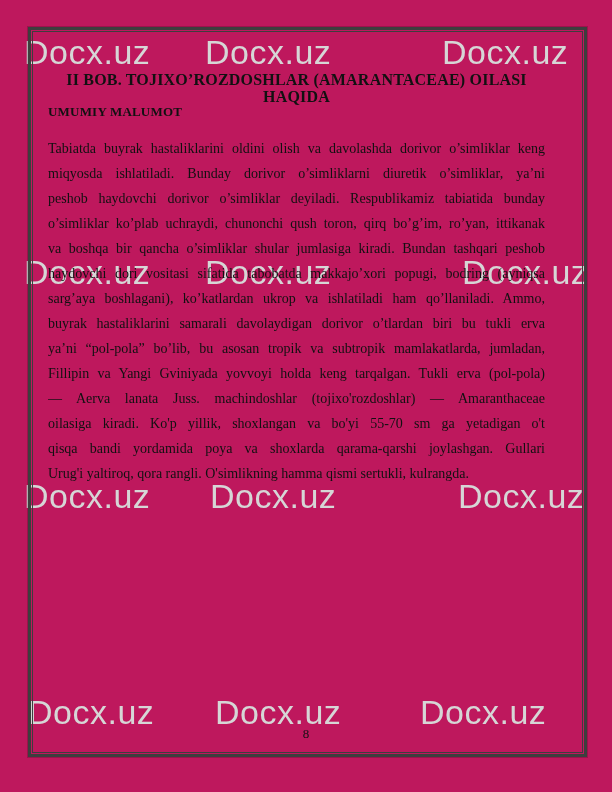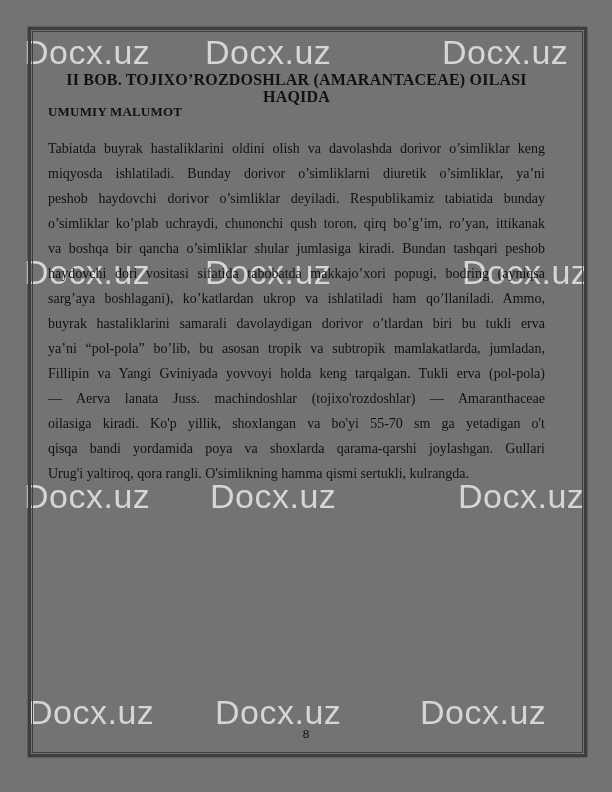--- a/index.html
+++ b/index.html
@@ -4,21 +4,21 @@
 <style>
   html, body {
     margin: 0;
     padding: 0;
     background: #ffffff;
   }
   .sheet {
     position: relative;
     width: 612px;
     height: 792px;
-    background: #737373;
+    background: #be185d;
     overflow: hidden;
     font-family: "Liberation Serif", "DejaVu Serif", serif;
     color: #111111;
   }
 
   
   .watermark-layer {
     position: absolute;
     inset: 0;
     z-index: 1;

